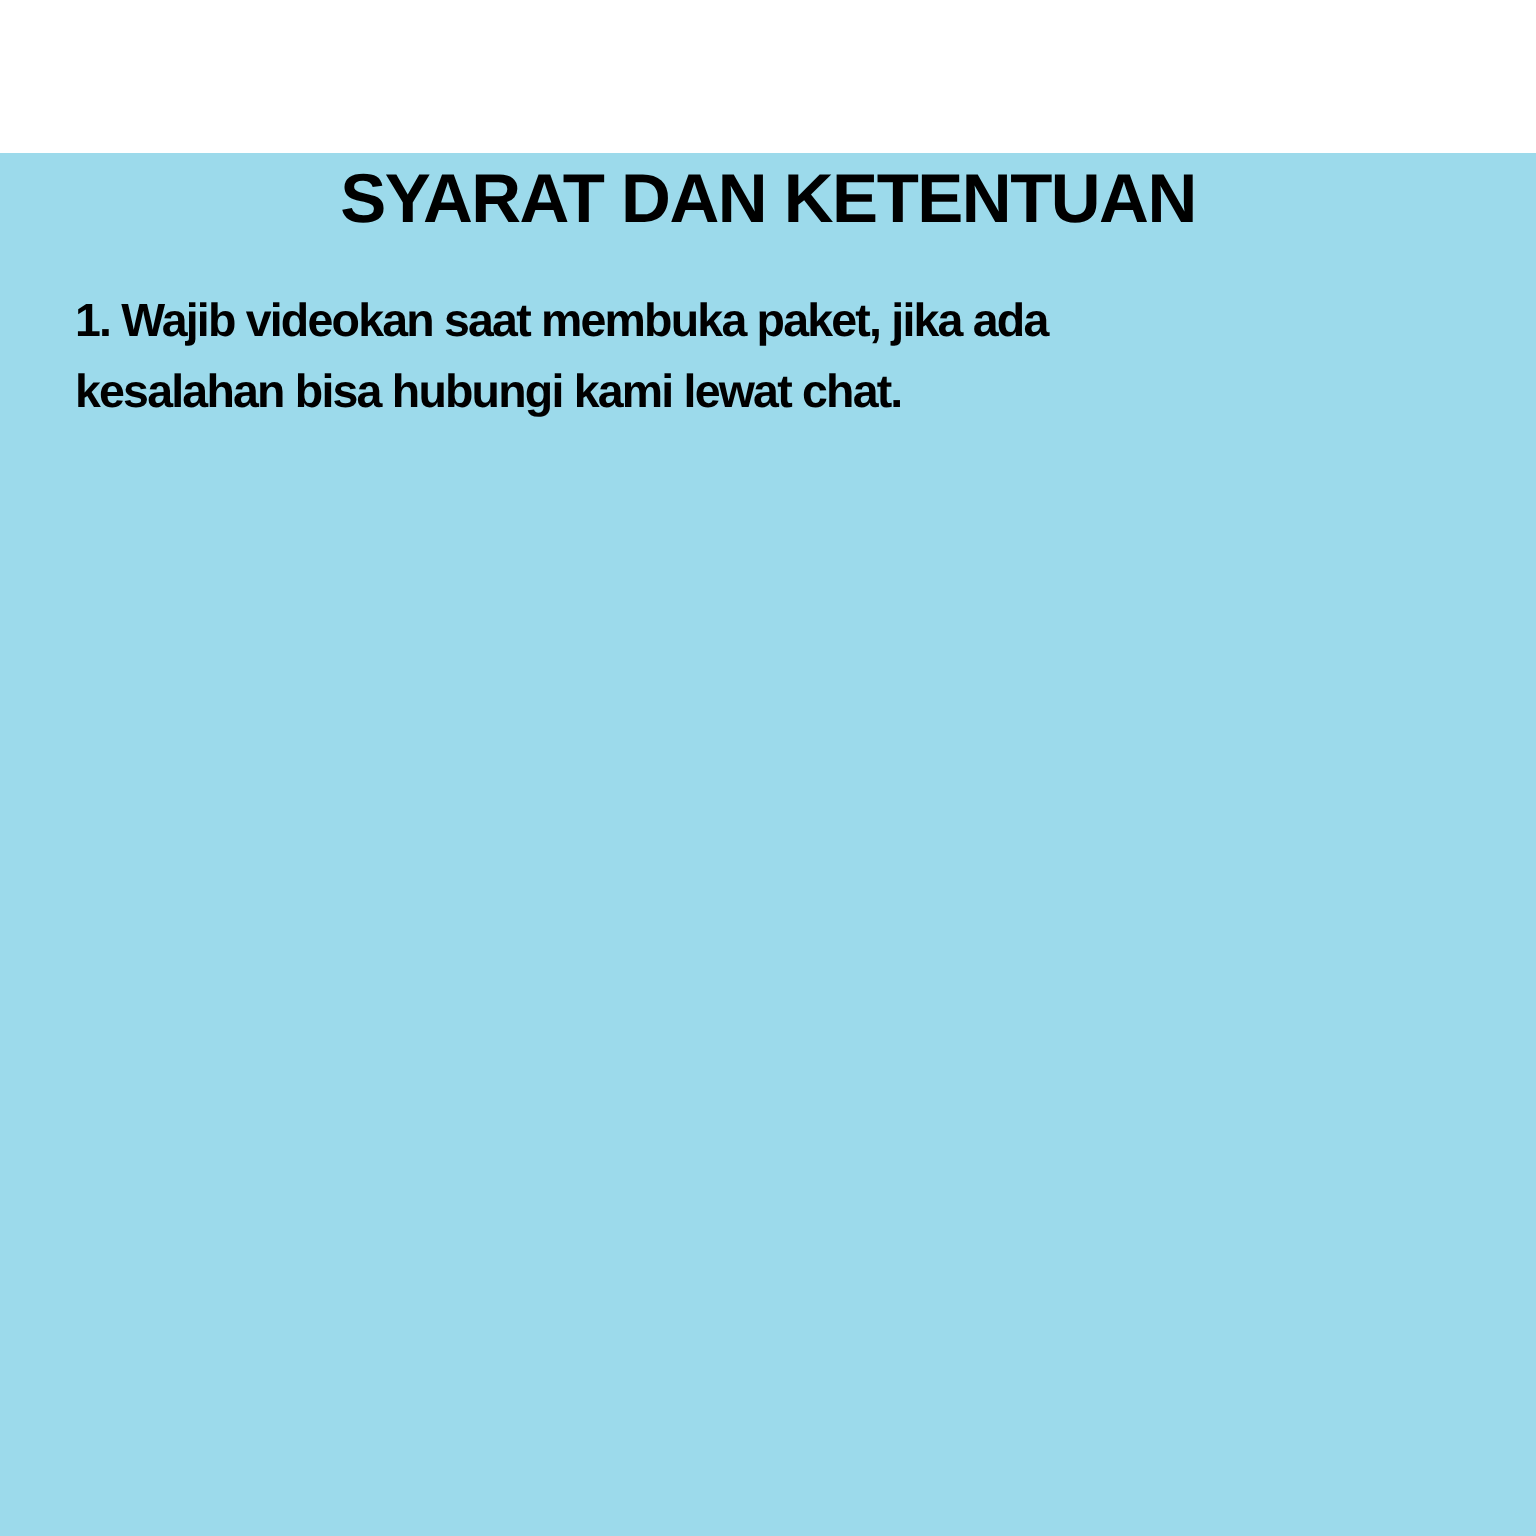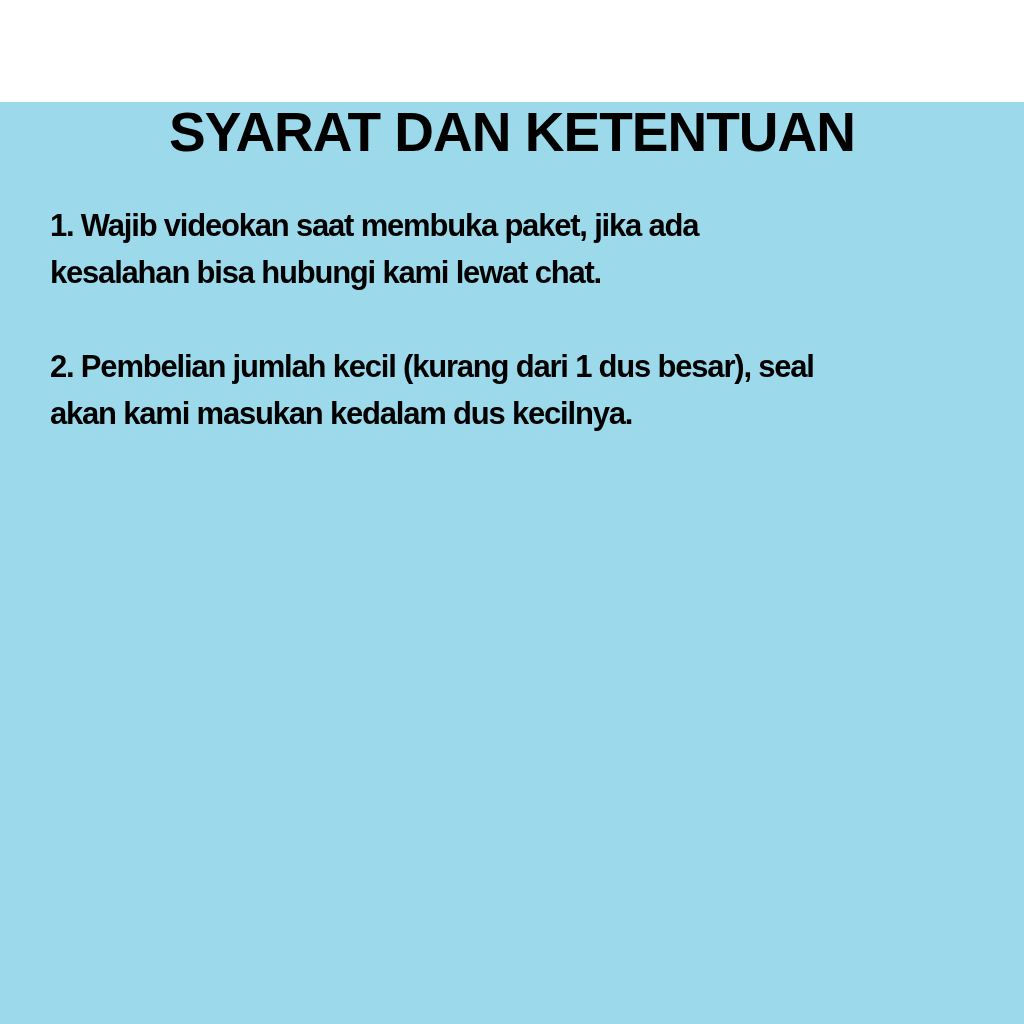--- a/index.html
+++ b/index.html
@@ -15,28 +15,28 @@
       height: 1024px;
       background: #9cdaeb;
       color: #000000;
       font-family: "Liberation Sans", "DejaVu Sans", sans-serif;
       font-weight: bold;
     }
 
     .doc-title {
       margin-top: 102px;
       text-align: center;
-      font-size: 55px;
+      font-size: 46px;
       line-height: 60px;
       letter-spacing: -1px;
       white-space: nowrap;
     }
 
     .doc-body {
-      margin-top: 40px;
+      margin-top: 28px;
       padding-left: 50px;
       padding-right: 40px;
       font-size: 31px;
       line-height: 47px;
       letter-spacing: -1.2px;
     }
 
     .doc-paragraph {
       margin-bottom: 47px;           
       white-space: pre-line;         
@@ -44,16 +44,14 @@
   </style>
 </head>
 <body>
 
 <div class="page">
   <h1 class="doc-title">SYARAT DAN KETENTUAN</h1>
 
   <div class="doc-body">
     <p class="doc-paragraph">1. Wajib videokan saat membuka paket, jika ada
 kesalahan bisa hubungi kami lewat chat.</p>
-    <p class="doc-paragraph">2. Pembelian jumlah kecil (kurang dari 1 dus besar), seal
-akan kami masukan kedalam dus kecilnya.</p>
   </div>
 </div>
 
 </body></html>

